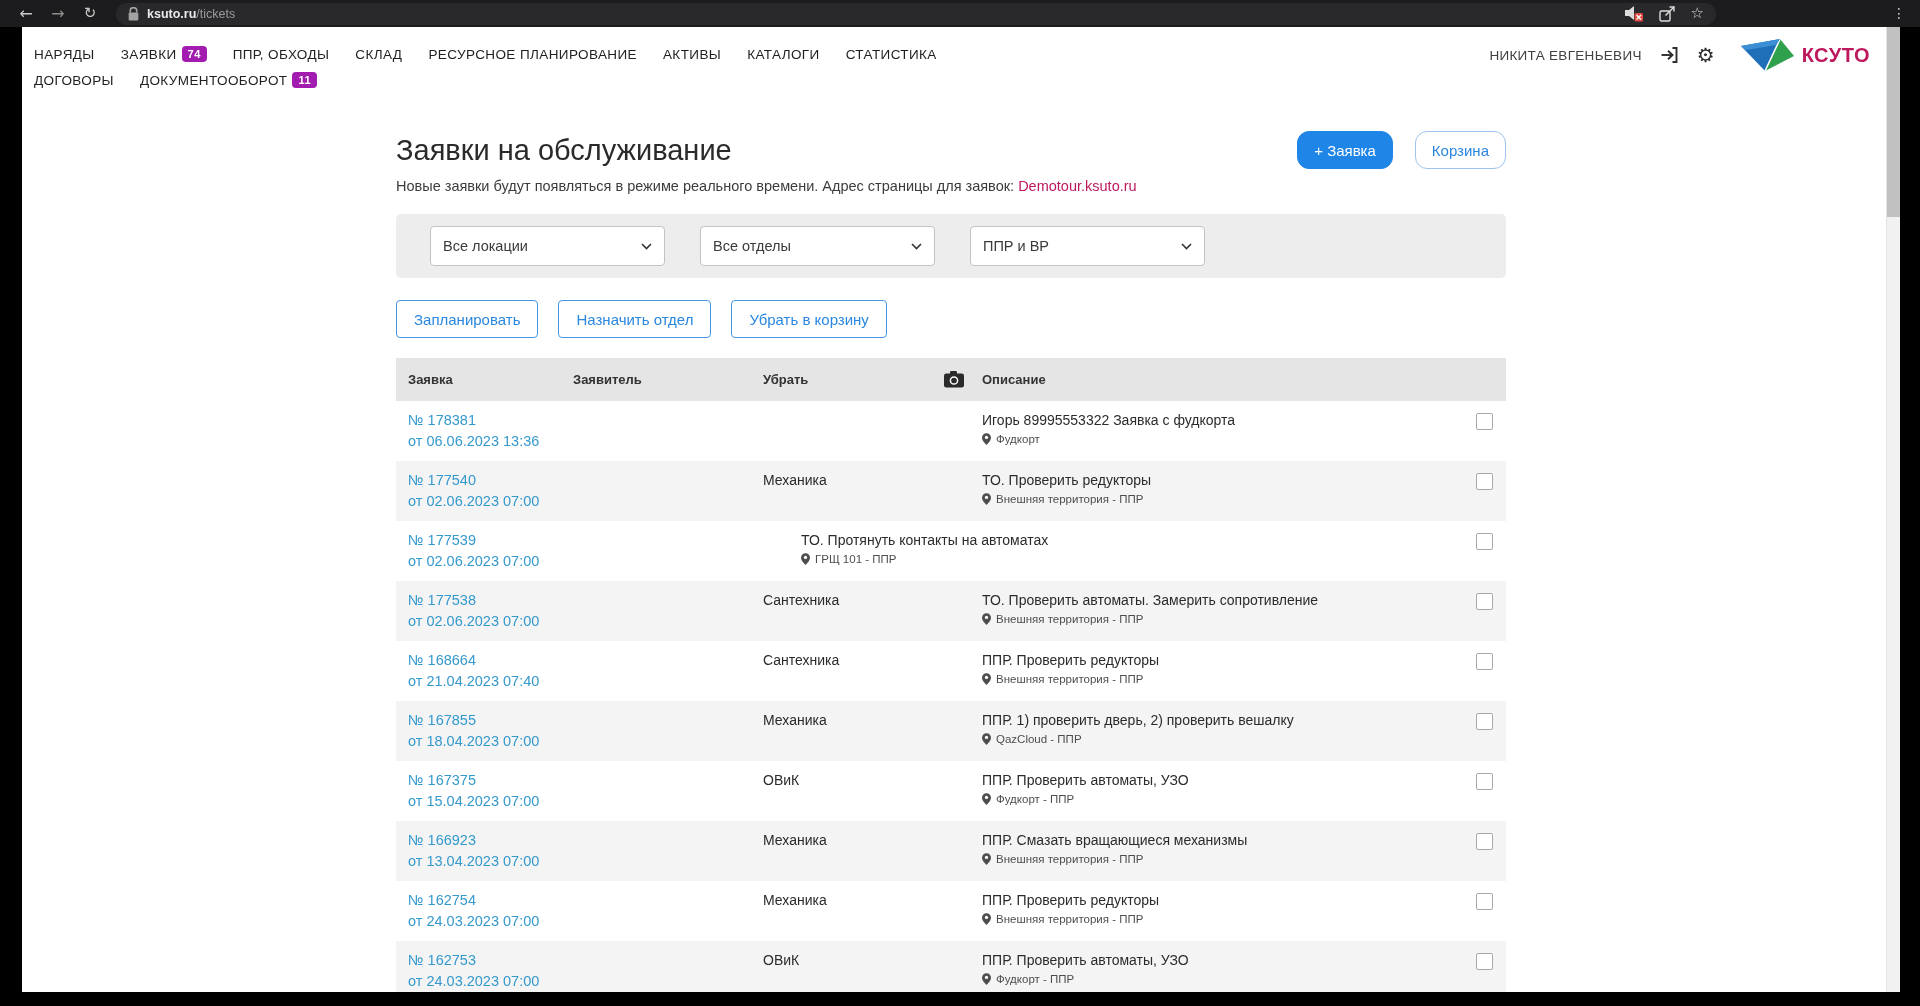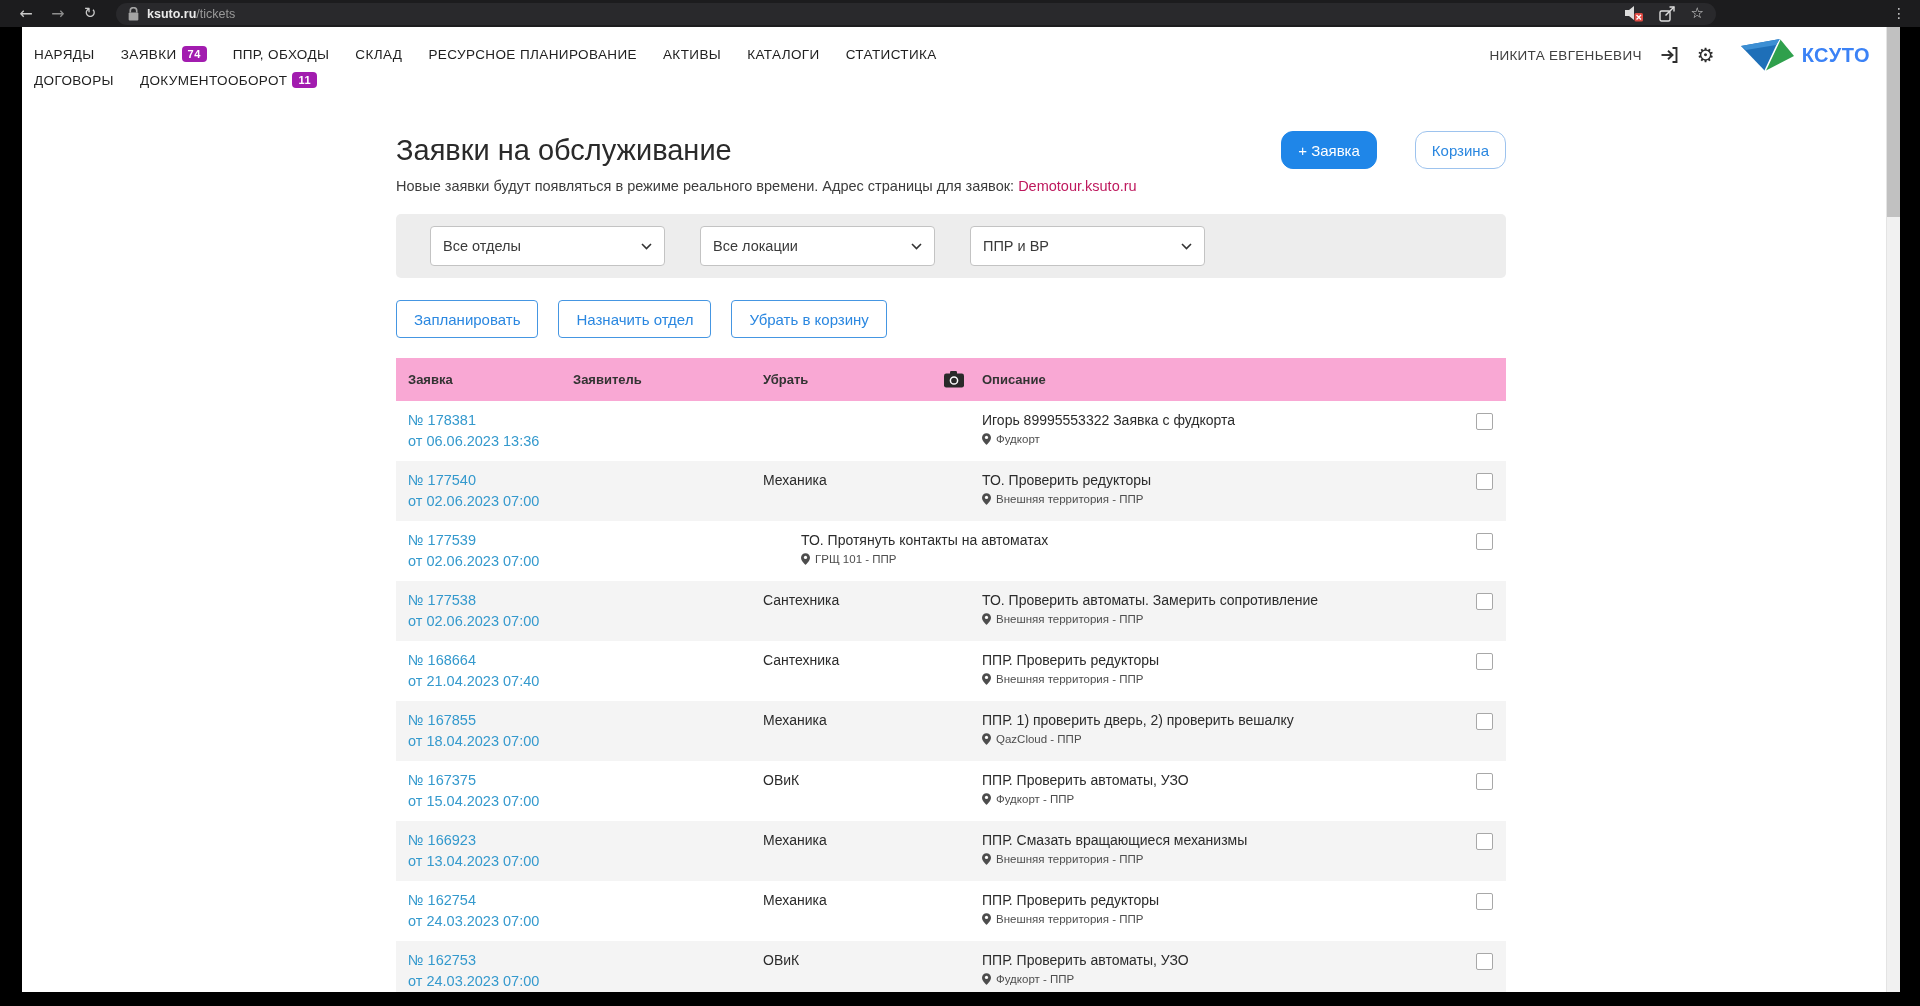--- a/index.html
+++ b/index.html
@@ -48,49 +48,49 @@
     text-transform:uppercase; white-space:nowrap;
   }
   .badge {
     background:#a21caf; color:#fff; font-size:11px; font-weight:bold;
     padding:2px 6px; border-radius:4px; line-height:12px;
   }
   .nav-right { position:absolute; top:15px; right:30px; display:flex; align-items:center; gap:17px; height:26px; }
   .user-name { font-size:13.5px; font-weight:500; color:#404040; letter-spacing:.3px; cursor:pointer; white-space:nowrap; }
   .gear { font-size:20px; color:#2d2d2d; line-height:20px; cursor:pointer; }
   .logo { display:flex; align-items:center; gap:4px; cursor:pointer; margin-left:8px; }
-  .logo-text { font-size:20px; font-weight:bold; color:#3b82f6; letter-spacing:.5px; }
+  .logo-text { font-size:20px; font-weight:bold; color:#be185d; letter-spacing:.5px; }
 
   
   .content { width:1110px; margin-left:374px; }
   .page-head { display:flex; justify-content:space-between; align-items:center; margin-top:28px; }
   h1 { font-size:29px; font-weight:500; color:#2a2a2a; }
   .head-buttons { display:flex; gap:22px; }
   .btn { height:38px; border-radius:12px; font-size:15px; cursor:pointer; padding:0 16px; }
   .btn-primary { background:#1f86e8; border:1px solid #1f86e8; color:#fff; }
-  .btn-outline { background:#fff; border:1px solid #9dc3ee; color:#2a87e0;margin-left:16px; }
+  .btn-outline { background:#fff; border:1px solid #9dc3ee; color:#2a87e0; }
   .subtitle { margin-top:9px; font-size:14.5px; color:#3c3c3c; }
   .subtitle a { color:#be185d; text-decoration:none; cursor:pointer; }
 
   .filter-bar {
     margin-top:20px; height:64px; background:#ededed; border-radius:5px;
     display:flex; align-items:center; padding:0 34px; gap:35px;
   }
   .select {
     width:235px; height:40px; background:#fff; border:1px solid #c3c3c3; border-radius:4px;
     display:flex; align-items:center; justify-content:space-between; padding:0 12px;
     font-size:14.5px; color:#3a3a3a; cursor:pointer;
   }
 
   .actions { margin-top:22px; display:flex; gap:20px; }
   .btn-action { background:#fff; border:1px solid #4596e2; color:#2a87e0; height:38px; border-radius:4px; font-size:15px; padding:0 17px; cursor:pointer; }
 
   
   .table { margin-top:20px; }
-  .thead { display:flex; align-items:center; background:#f9a8d4; height:43px; font-size:13px; font-weight:bold; color:#333; }
+  .thead { display:flex; align-items:center; background:#e5e5e5; height:43px; font-size:13px; font-weight:bold; color:#333; }
   .col-ticket { width:177px; padding-left:12px; }
   .col-req { width:190px; }
   .col-dep { width:181px; }
   .col-cam { width:38px; display:flex; align-items:center; }
   .col-desc { flex:1; }
   .col-check { width:52px; display:flex; justify-content:flex-end; padding-right:13px; }
   .trow { display:flex; min-height:60px; background:#fff; }
   .trow.alt { background:#f4f4f4; }
   .trow .col-ticket { padding-top:9px; }
   .tlink { display:block; font-size:14.5px; line-height:21px; color:#3499cd; text-decoration:none; cursor:pointer; }
@@ -201,27 +201,27 @@
       </div>
     </div>
 
     <p class="subtitle">
       <span>Новые заявки будут появляться в режиме реального времени. Адрес страницы для заявок:</span>
       <a>Demotour.ksuto.ru</a>
     </p>
 
     <div class="filter-bar">
       <div class="select">
-        <span>Все отделы</span>
+        <span>Все локации</span>
         <svg width="11" height="7" viewBox="0 0 11 7">
             <polyline points="1,1 5.5,5.5 10,1" fill="none" stroke="#333" stroke-width="1.6"></polyline>
           </svg>
       </div>
       <div class="select">
-        <span>Все локации</span>
+        <span>Все отделы</span>
         <svg width="11" height="7" viewBox="0 0 11 7">
             <polyline points="1,1 5.5,5.5 10,1" fill="none" stroke="#333" stroke-width="1.6"></polyline>
           </svg>
       </div>
       <div class="select">
         <span>ППР и ВР</span>
         <svg width="11" height="7" viewBox="0 0 11 7">
             <polyline points="1,1 5.5,5.5 10,1" fill="none" stroke="#333" stroke-width="1.6"></polyline>
           </svg>
       </div>

